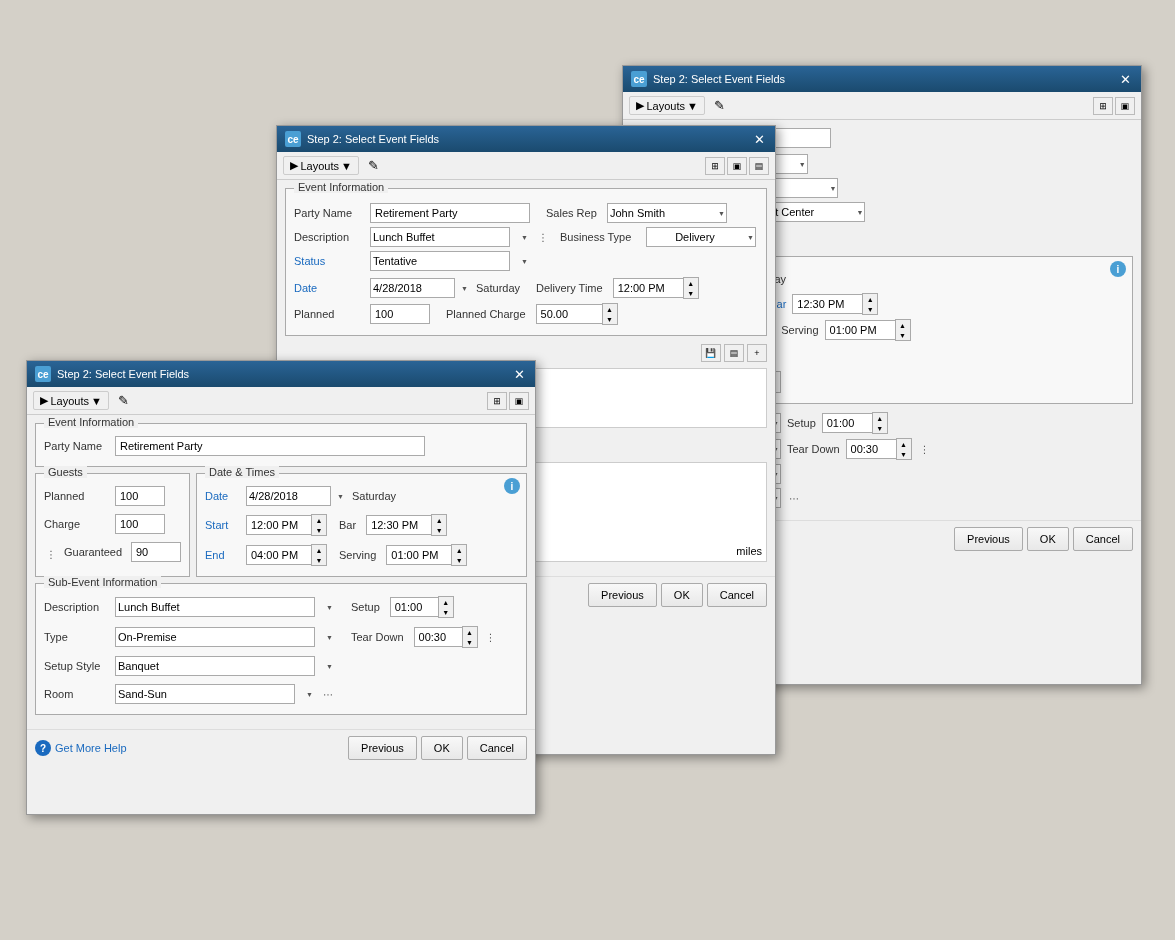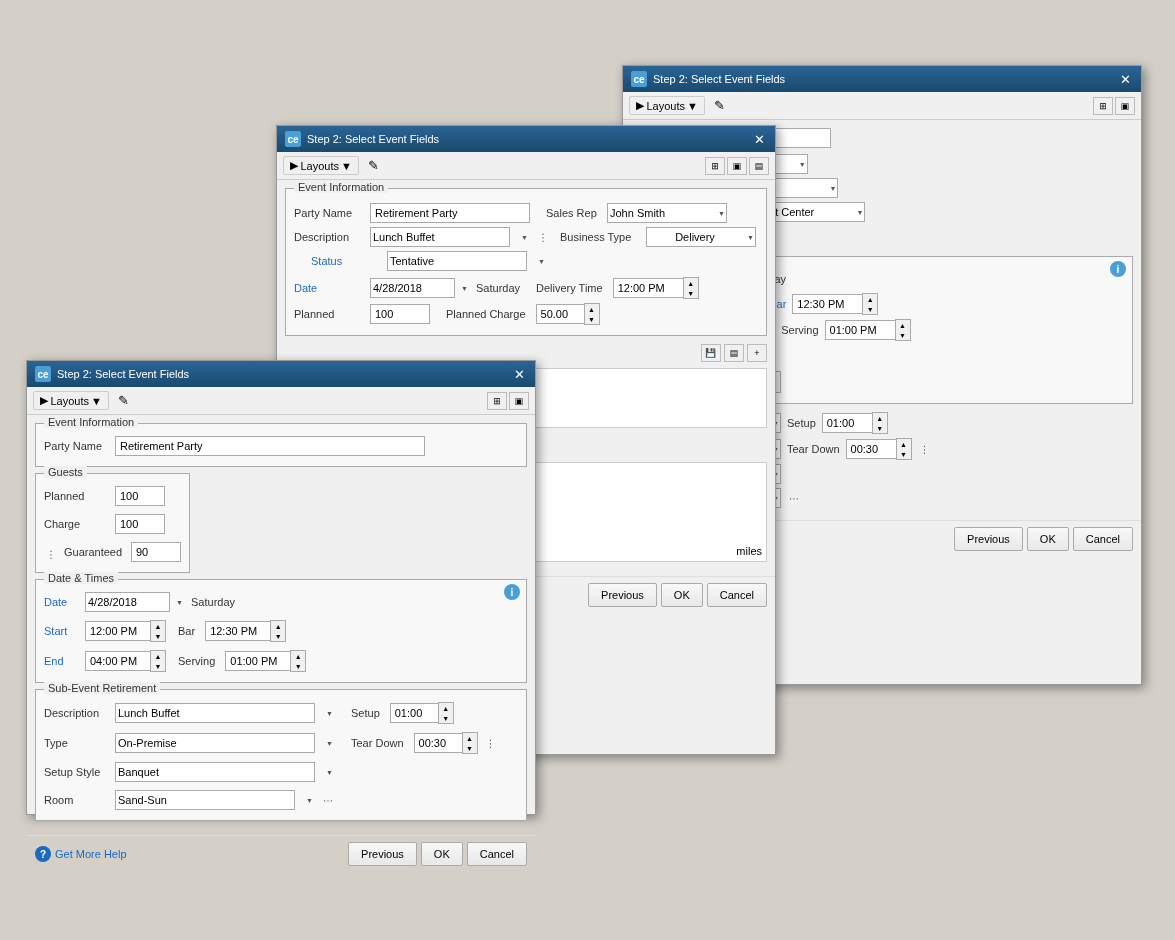--- a/index.html
+++ b/index.html
@@ -544,21 +544,21 @@
             </select>
           </div>
           <button class="dots-btn">⋮</button>
           <span class="form-label" style="width:80px; margin-left:4px;">Business Type</span>
           <div class="select-wrapper" style="width:110px;">
             <select class="form-select" style="width:110px;text-align:center;">
               <option>Delivery</option>
             </select>
           </div>
         </div>
-        <div class="form-row" style="margin-bottom:6px;margin-left:17px;">
+        <div class="form-row" style="margin-bottom:6px;">
           <span class="form-label blue" style="width:70px;">Status</span>
           <div class="select-wrapper" style="width:160px;">
             <select class="form-select" style="width:140px;">
               <option>Tentative</option>
             </select>
           </div>
         </div>
         <div class="form-row" style="margin-bottom:4px;">
           <span class="form-label blue" style="width:70px;">Date</span>
           <div class="select-wrapper" style="width:100px;">
@@ -574,21 +574,21 @@
               <button class="spinner-btn">▲</button>
               <button class="spinner-btn">▼</button>
             </div>
           </div>
         </div>
         <div class="form-row">
           <span class="form-label" style="width:70px;">Planned</span>
           <input class="form-input" type="text" style="width: 60px;" value="100">
           <span class="form-label" style="margin-left:10px;">Planned Charge</span>
           <div class="spinner-wrapper" style="margin-left:4px;">
-            <input class="spinner-input" type="text" value="50.00" style="width: 48px;">
+            <input class="spinner-input" type="text" value="50.00" style="width: 66px;">
             <div class="spinner-btns">
               <button class="spinner-btn">▲</button>
               <button class="spinner-btn">▼</button>
             </div>
           </div>
         </div>
       </div>
     </div>
 
     <div style="display:flex; justify-content:flex-end; margin-bottom:6px; gap:3px;">
@@ -644,21 +644,21 @@
   <div class="dialog-content" style="display:flex; flex-direction:column; gap:0;">
 
     <div class="section-box" style="margin-bottom:6px;">
       <span class="section-label">Event Information</span>
       <div class="form-row" style="margin-top:6px;">
         <span class="form-label" style="width:65px;">Party Name</span>
         <input class="form-input" type="text" style="width: 310px;" value="Retirement Party">
       </div>
     </div>
 
-    <div style="display:flex; gap:6px; margin-bottom:6px;flex-direction:column;">
+    <div style="display:flex; gap:6px; margin-bottom:6px;">
 
       <div class="section-box" style="width:155px; flex-shrink:0; margin-bottom:0;">
         <span class="section-label">Guests</span>
         <div style="margin-top:6px; display:flex; flex-direction:column; gap:4px;">
           <div class="form-row">
             <span class="form-label" style="width:65px;">Planned</span>
             <input class="form-input" type="text" style="width: 50px;" value="100">
           </div>
           <div class="form-row">
             <span class="form-label" style="width:65px;">Charge</span>
@@ -721,21 +721,21 @@
                 <button class="spinner-btn">▲</button>
                 <button class="spinner-btn">▼</button>
               </div>
             </div>
           </div>
         </div>
       </div>
     </div>
 
     <div class="section-box" style="margin-bottom:6px;">
-      <span class="section-label">Sub-Event Retirement</span>
+      <span class="section-label">Sub-Event Information</span>
       <div style="margin-top:6px; display:flex; flex-direction:column; gap:4px;">
         <div class="form-row">
           <span class="form-label" style="width:65px;">Description</span>
           <div class="select-wrapper" style="width:220px;">
             <select class="form-select" style="width:200px;">
               <option>Lunch Buffet</option>
             </select>
           </div>
           <span class="form-label" style="margin-left:10px;">Setup</span>
           <div class="spinner-wrapper" style="margin-left:4px;">

